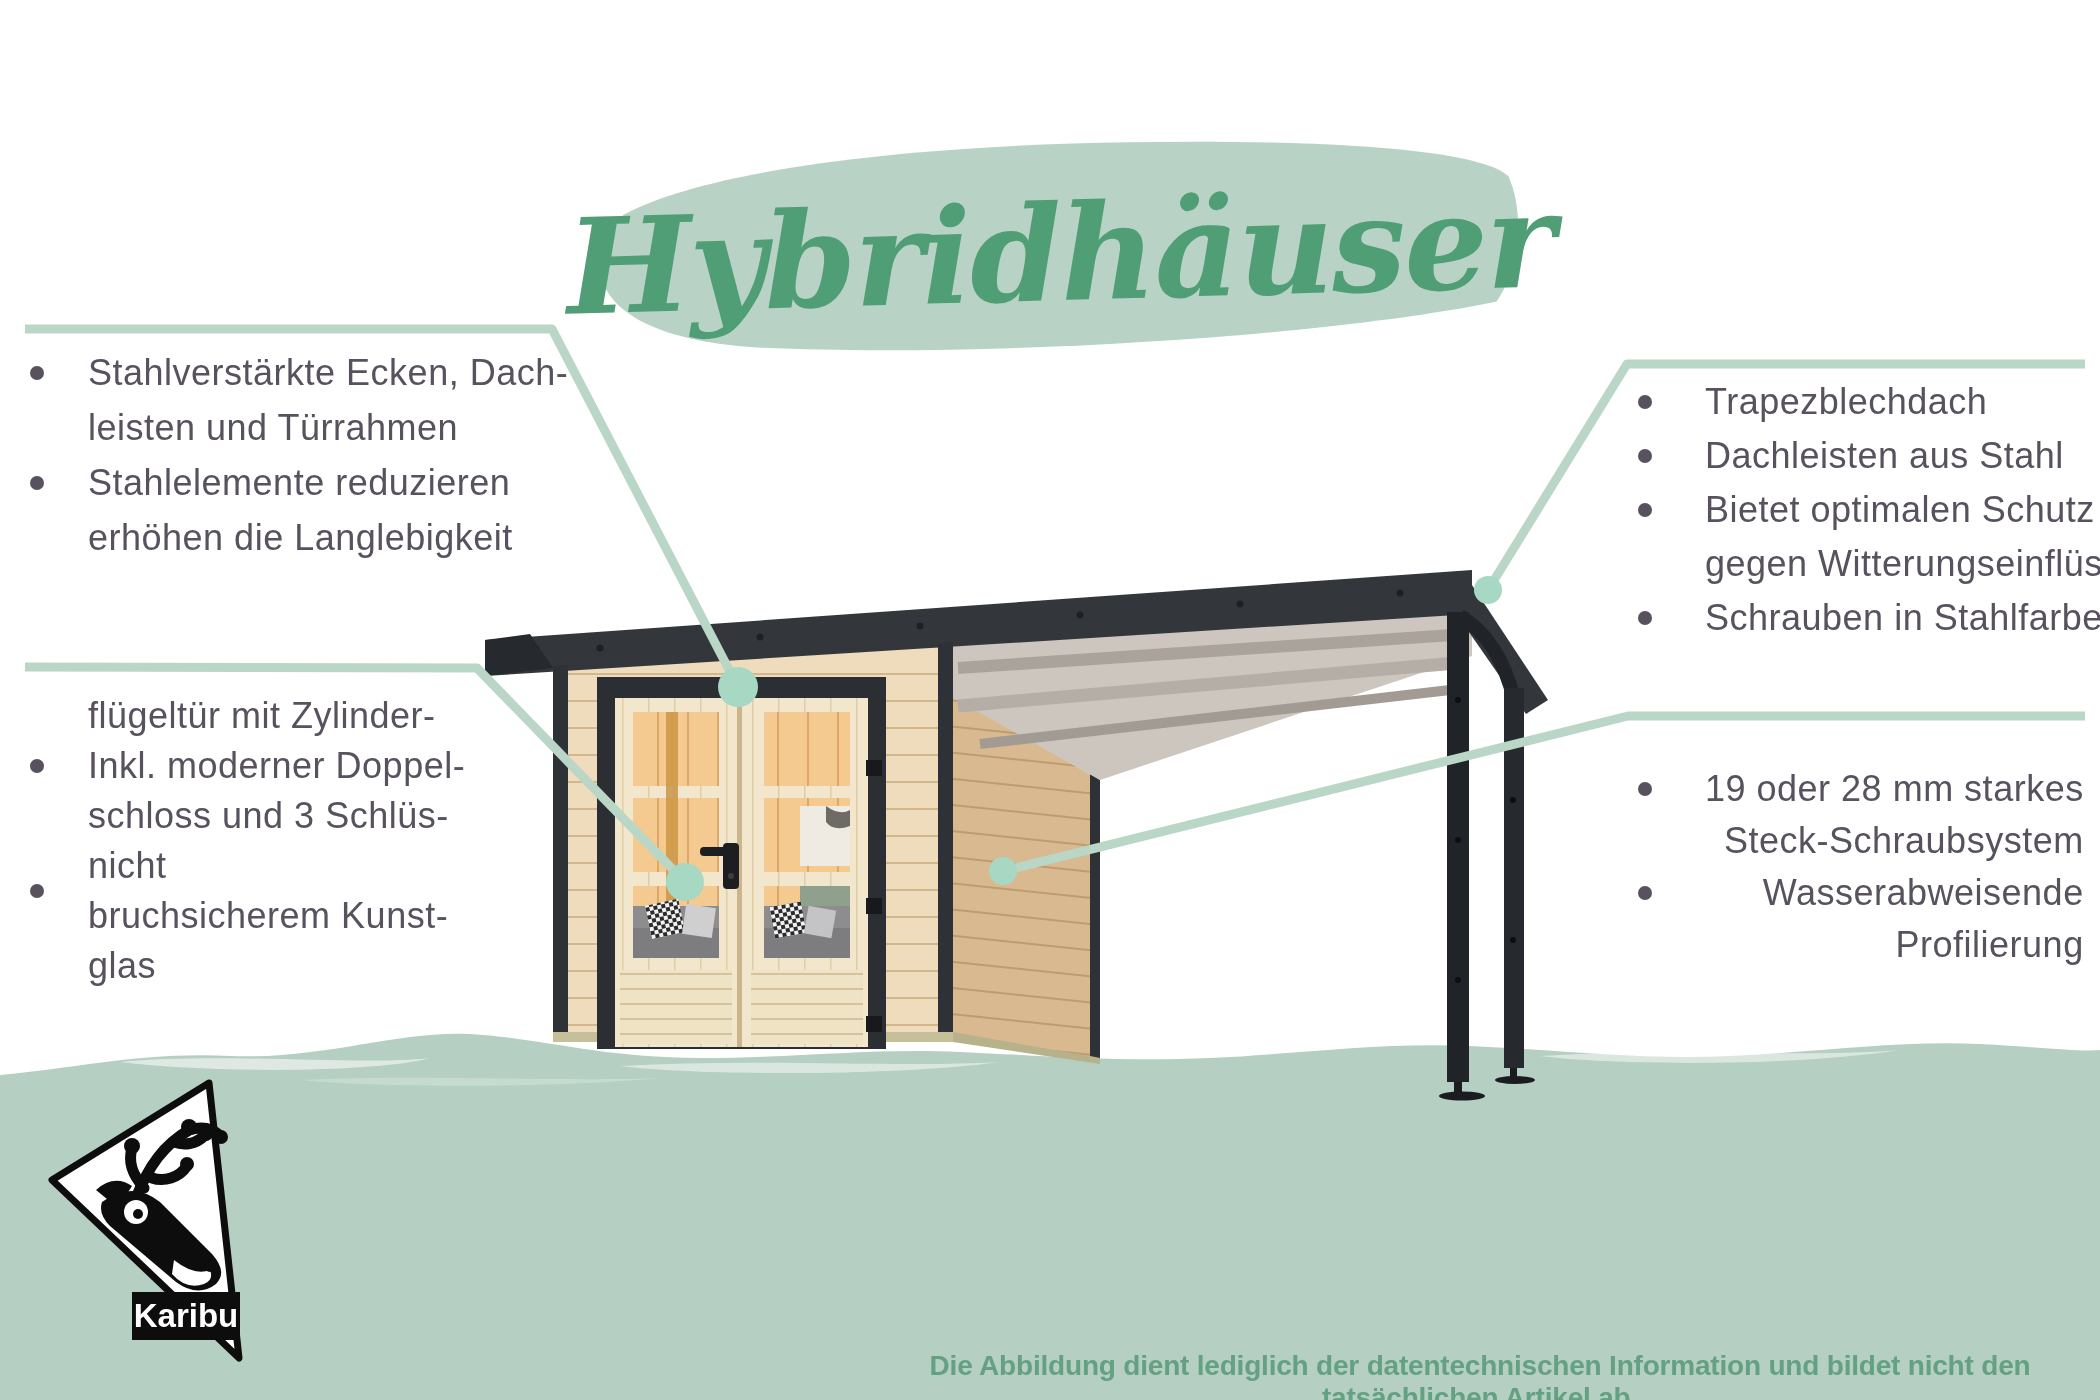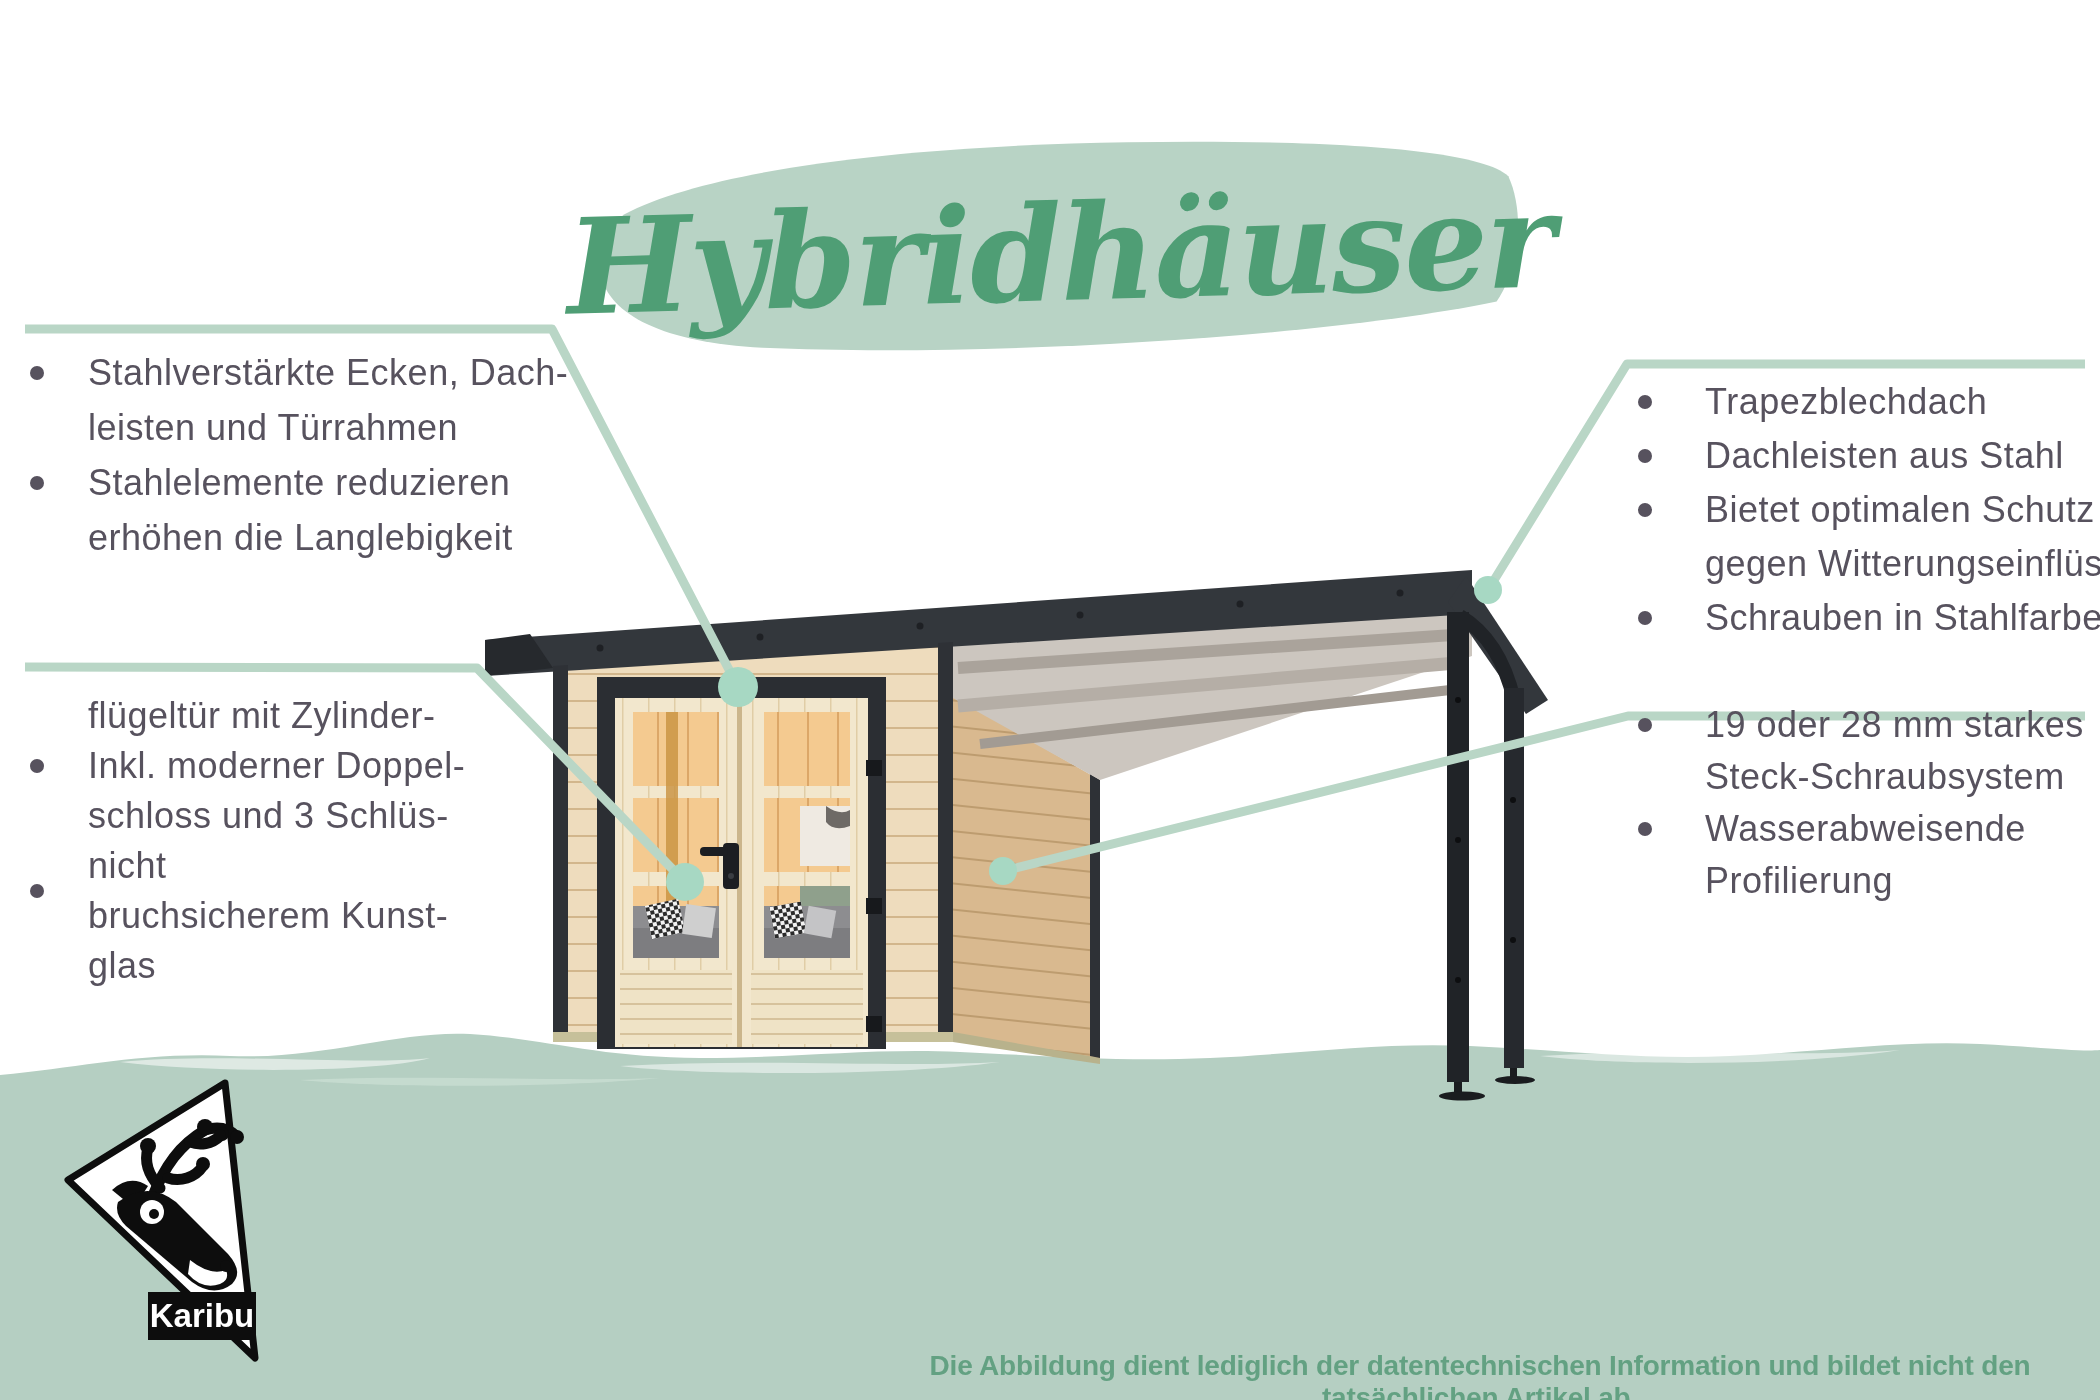--- a/index.html
+++ b/index.html
@@ -45,29 +45,29 @@
   .callout .bullet-dot{
     display:none;position:absolute;left:6px;top:50%;
     width:14px;height:14px;margin-top:-7px;border-radius:50%;
     background:var(--text-dark);
   }
   .callout .line.bulleted .bullet-dot{display:block;}
   .callout-left-top{left:24px;top:345px;line-height:55px;}
   .callout-left-bottom{left:24px;top:691px;line-height:50px;}
   .callout-right-top{left:1632px;top:375px;line-height:54px;}
   .callout-right-top .line{padding-left:73px;}
-  .callout-right-bottom{left:1632px;top:699px;line-height:52px;}
+  .callout-right-bottom{left:1632px;top:763px;line-height:52px;text-align:right;}
   .callout-right-bottom .line{padding-left:73px;}
   .disclaimer{
     position:absolute;left:880px;top:1350px;width:1200px;z-index:6;
     text-align:center;
     font-size:28px;font-weight:700;letter-spacing:-0.2px;
     color:var(--disclaimer-green);
   }
-  .logo-wrap{position:absolute;left:40px;top:1070px;width:260px;height:320px;z-index:5;}
+  .logo-wrap{position:absolute;left:24px;top:1070px;width:260px;height:320px;z-index:5;}
   .logo-brand-text{
     font-family:"Liberation Sans", sans-serif;
     font-weight:700;
   }
 </style>
 </head>
 <body>
 
 <svg class="scene" width="2100" height="1400" viewBox="0 0 2100 1400">
   <defs>

